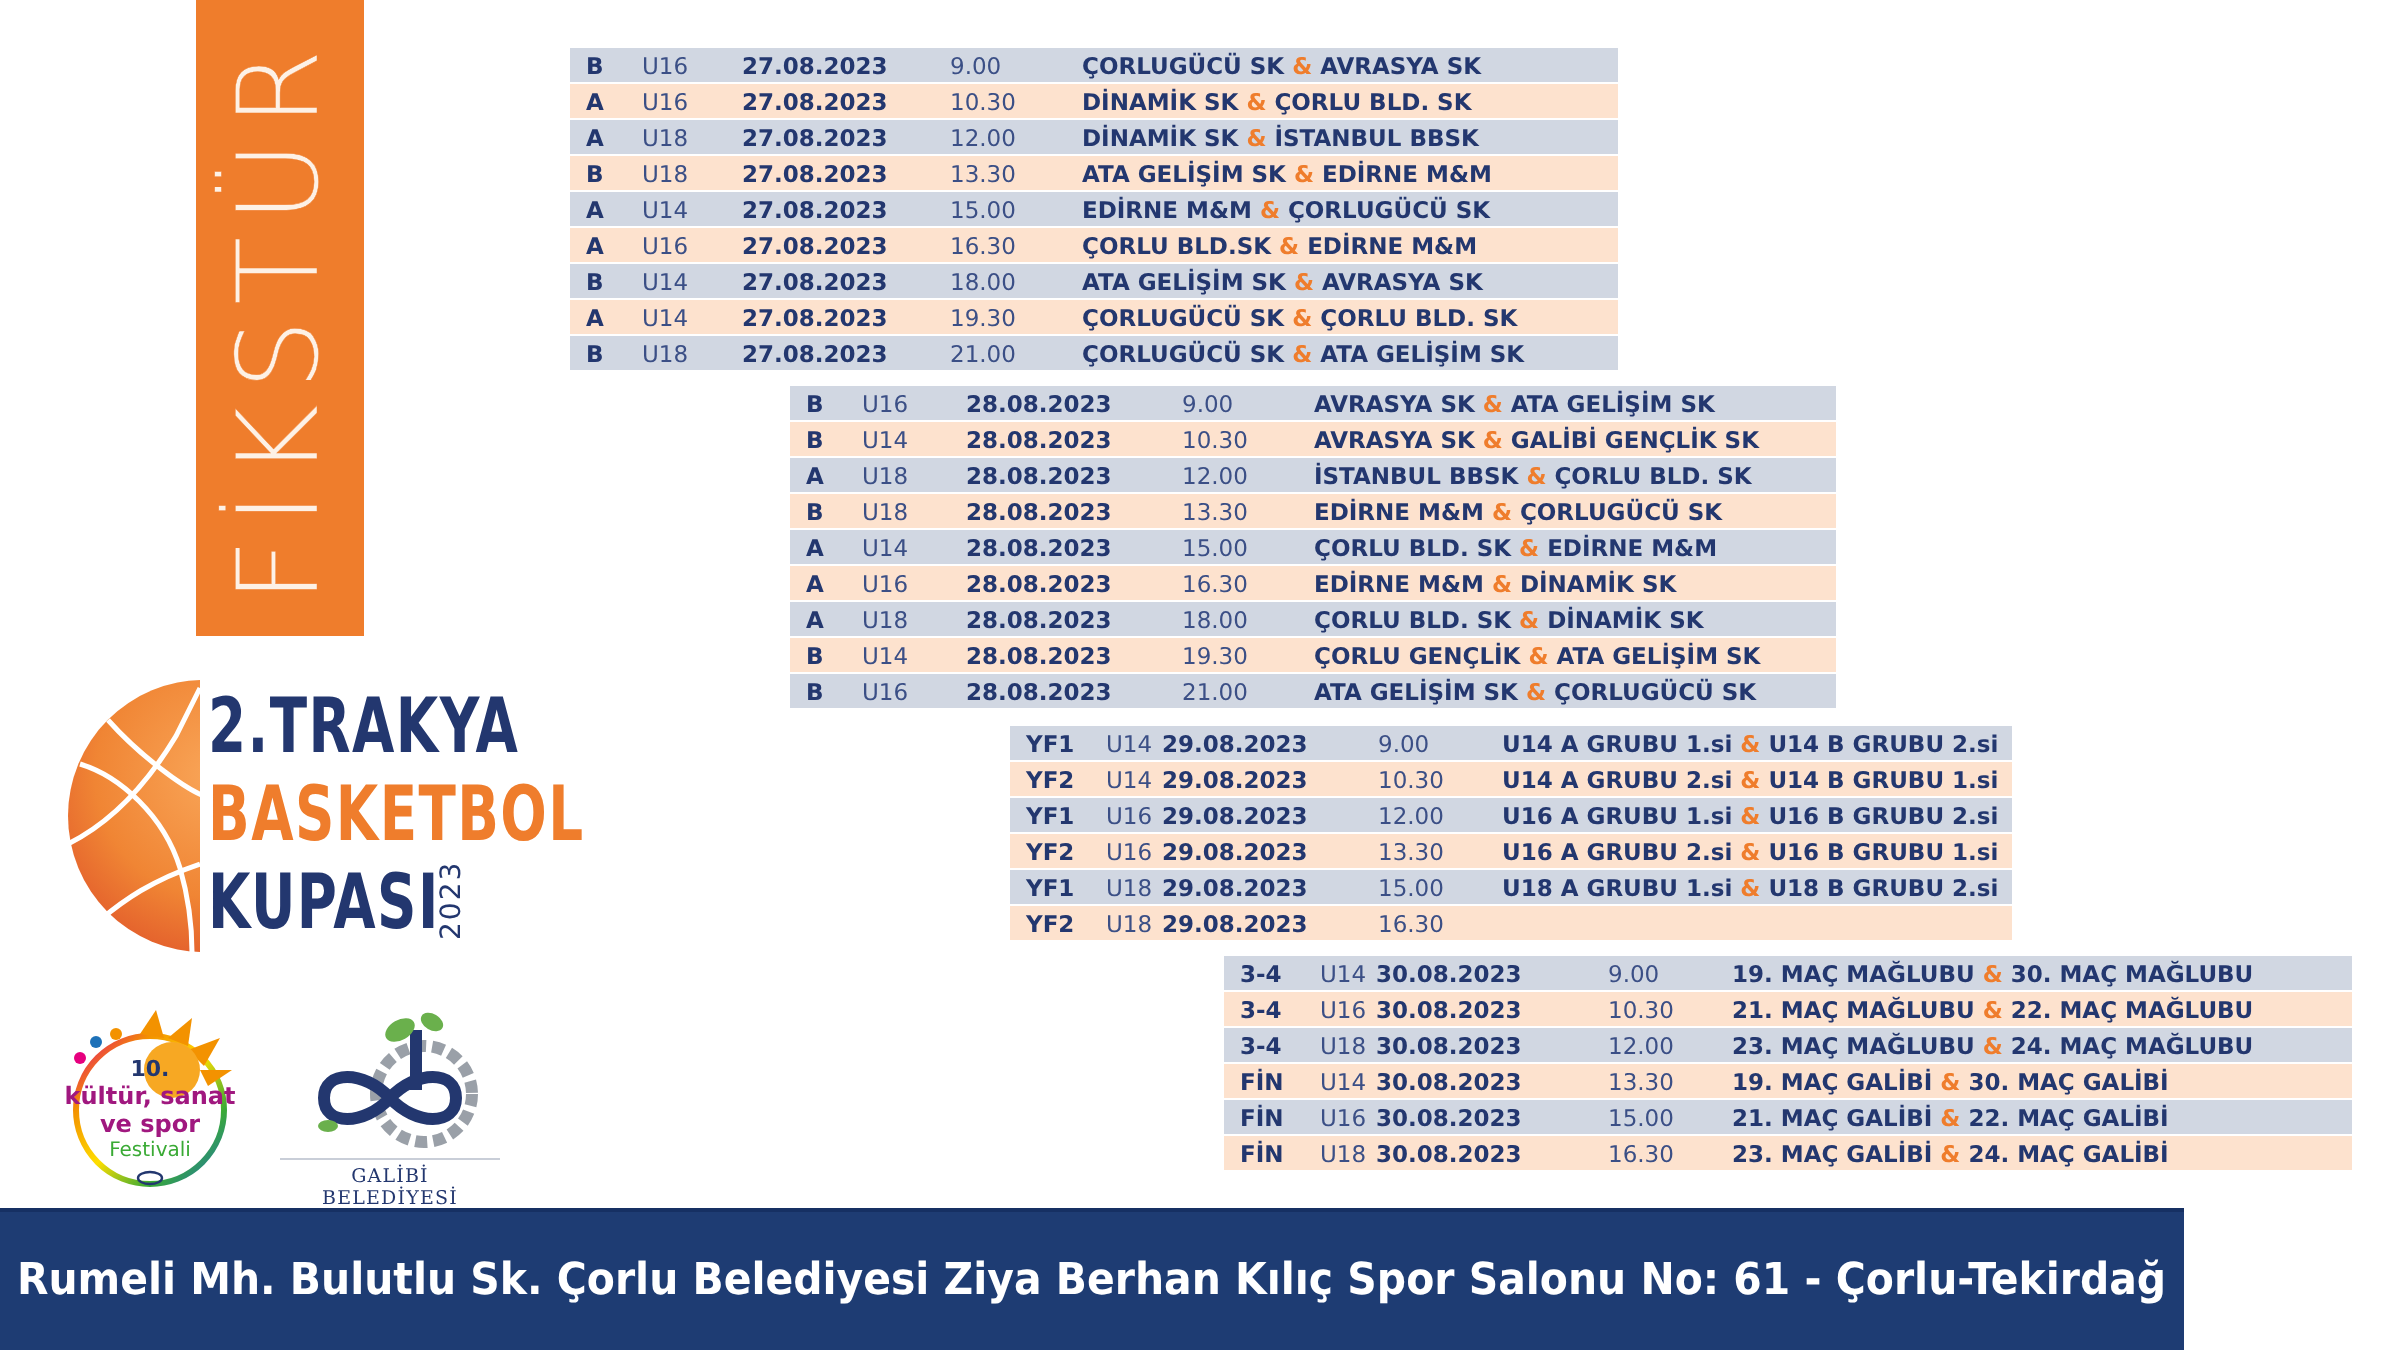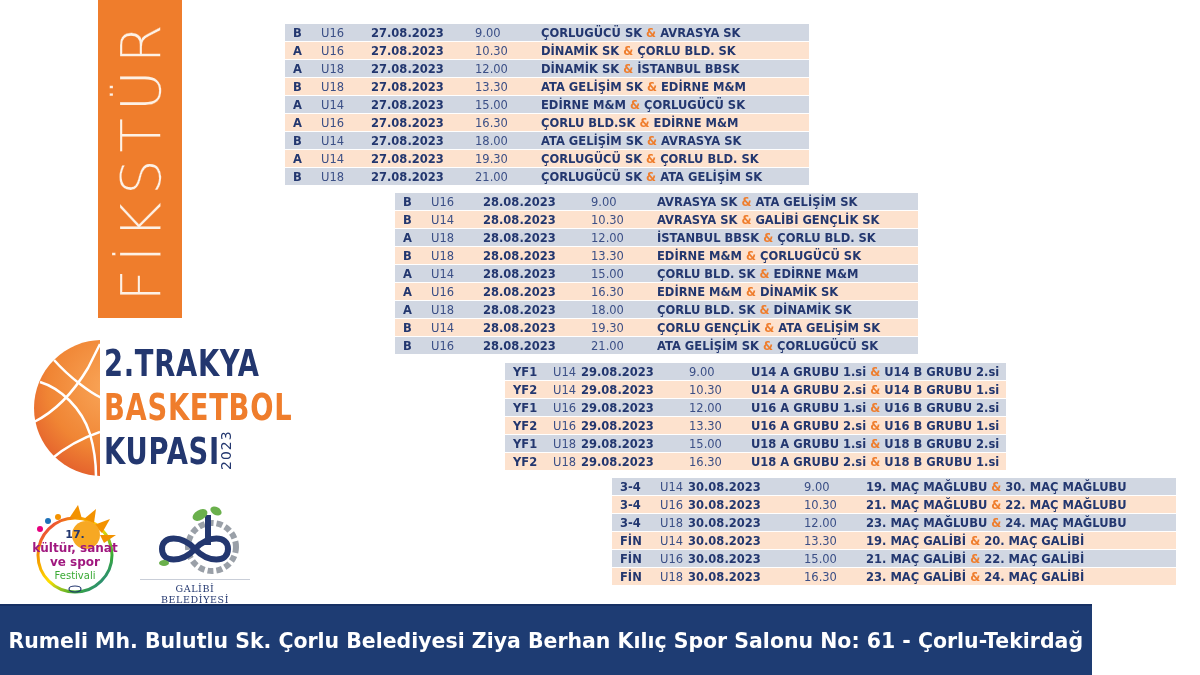--- a/index.html
+++ b/index.html
@@ -133,21 +133,21 @@
       <path d="M54 14 L66 4 L64 18 Z"></path>
       <path d="M64 20 L80 14 L72 28 Z"></path>
       <path d="M70 30 L86 30 L74 38 Z"></path>
     </g>
     <circle cx="56" cy="30" r="14" fill="#f7a823"></circle>
     <circle cx="10" cy="24" r="3" fill="#e6007e"></circle>
     <circle cx="18" cy="16" r="3" fill="#1d71b8"></circle>
     <circle cx="28" cy="12" r="3" fill="#f39200"></circle>
     <ellipse cx="45" cy="84" rx="6" ry="3" fill="none" stroke="#23376f" stroke-width="1.2"></ellipse>
   </svg>
-  <div class="f-text" style="top:24px;font-size:11px;color:#23376f;">17.</div>
+  <div class="f-text" style="top:24px;font-size:11px;color:#23376f;">10.</div>
   <div class="f-text" style="top:37px;font-size:12px;color:#a0187f;">kültür, sanat</div>
   <div class="f-text" style="top:51px;font-size:12px;color:#a0187f;">ve spor</div>
   <div class="f-text" style="top:66px;font-size:10px;font-weight:normal;color:#3aaa35;">Festivali</div>
 </div>
 
 <div class="belediye">
   <svg width="110" height="72" viewBox="0 0 110 72" style="position:absolute;left:0;top:0;">
     <circle cx="72" cy="42" r="24" fill="none" stroke="#9aa0a8" stroke-width="6" stroke-dasharray="6 3"></circle>
     <path d="M22 44 C22 30 42 30 55 44 C68 58 88 58 88 44 C88 30 68 30 55 44 C42 58 22 58 22 44 Z" fill="none" stroke="#23376f" stroke-width="6"></path>
     <path d="M68 10 L68 40" stroke="#23376f" stroke-width="6"></path>
@@ -323,21 +323,20 @@
         <span class="fx-age" style="width: 28px;">U18</span>
         <span class="fx-date" style="width: 108px;">29.08.2023</span>
         <span class="fx-time" style="width: 62px;">15.00</span>
         <span class="fx-match"><span>U18 A GRUBU 1.si</span><span class="fx-amp">&amp;</span><span>U18 B GRUBU 2.si</span></span>
       </div>
       <div class="fx-row c1">
         <span class="fx-grp" style="width: 48px;">YF2</span>
         <span class="fx-age" style="width: 28px;">U18</span>
         <span class="fx-date" style="width: 108px;">29.08.2023</span>
         <span class="fx-time" style="width: 62px;">16.30</span>
-        <span class="fx-match"><span>U18 A GRUBU 2.si</span><span class="fx-amp">&amp;</span><span>U18 B GRUBU 1.si</span></span>
       </div>
     </div>
     <div class="fx-table" style="left: 612px; top: 478px; width: 564px;">
       <div class="fx-row c0">
         <span class="fx-grp" style="width: 48px;">3-4</span>
         <span class="fx-age" style="width: 28px;">U14</span>
         <span class="fx-date" style="width: 116px;">30.08.2023</span>
         <span class="fx-time" style="width: 62px;">9.00</span>
         <span class="fx-match"><span>19. MAÇ MAĞLUBU</span><span class="fx-amp">&amp;</span><span>30. MAÇ MAĞLUBU</span></span>
       </div>
@@ -353,21 +352,21 @@
         <span class="fx-age" style="width: 28px;">U18</span>
         <span class="fx-date" style="width: 116px;">30.08.2023</span>
         <span class="fx-time" style="width: 62px;">12.00</span>
         <span class="fx-match"><span>23. MAÇ MAĞLUBU</span><span class="fx-amp">&amp;</span><span>24. MAÇ MAĞLUBU</span></span>
       </div>
       <div class="fx-row c1">
         <span class="fx-grp" style="width: 48px;">FİN</span>
         <span class="fx-age" style="width: 28px;">U14</span>
         <span class="fx-date" style="width: 116px;">30.08.2023</span>
         <span class="fx-time" style="width: 62px;">13.30</span>
-        <span class="fx-match"><span>19. MAÇ GALİBİ</span><span class="fx-amp">&amp;</span><span>20. MAÇ GALİBİ</span></span>
+        <span class="fx-match"><span>19. MAÇ GALİBİ</span><span class="fx-amp">&amp;</span><span>30. MAÇ GALİBİ</span></span>
       </div>
       <div class="fx-row c0">
         <span class="fx-grp" style="width: 48px;">FİN</span>
         <span class="fx-age" style="width: 28px;">U16</span>
         <span class="fx-date" style="width: 116px;">30.08.2023</span>
         <span class="fx-time" style="width: 62px;">15.00</span>
         <span class="fx-match"><span>21. MAÇ GALİBİ</span><span class="fx-amp">&amp;</span><span>22. MAÇ GALİBİ</span></span>
       </div>
       <div class="fx-row c1">
         <span class="fx-grp" style="width: 48px;">FİN</span>

